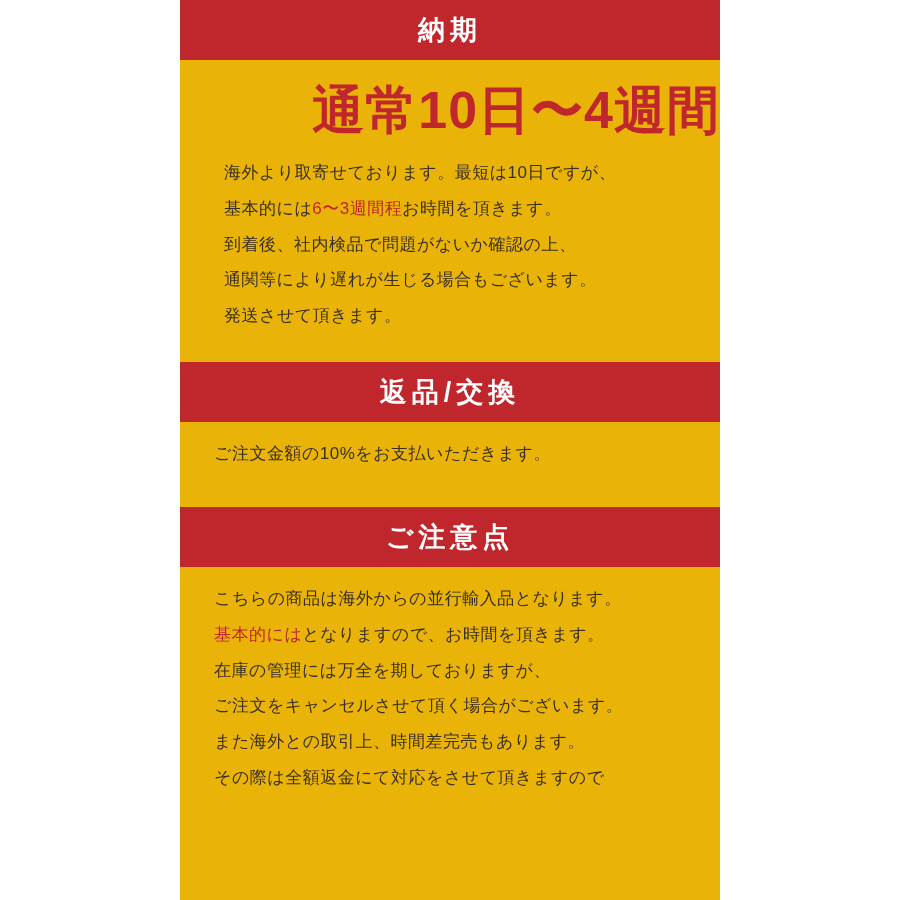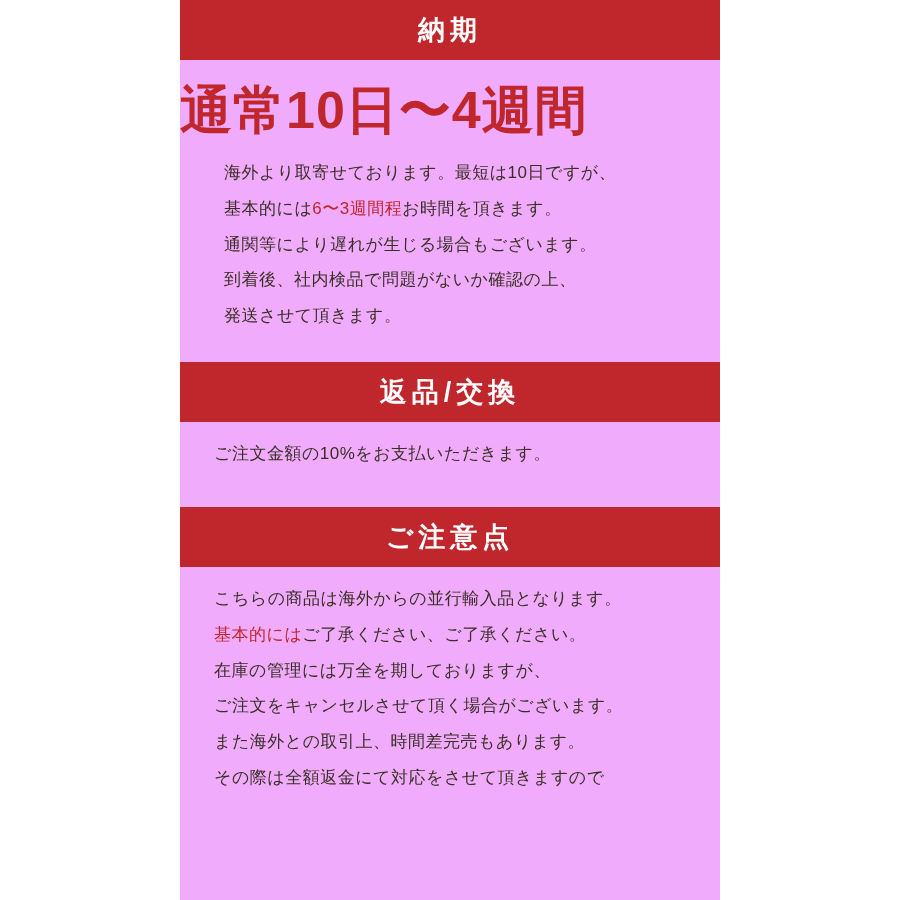--- a/index.html
+++ b/index.html
@@ -18,35 +18,35 @@
     width: 900px;
     height: 900px;
     background: #ffffff;
   }
   .content {
     position: absolute;
     left: 180px;
     top: 0;
     width: 540px;
     height: 900px;
-    background: #f0abfc;
+    background: #eab308;
     box-sizing: border-box;
   }
   .band {
     background: #c0272d;
     color: #ffffff;
     text-align: center;
     font-size: 27px;
     letter-spacing: 5px;
     font-weight: 700;
     line-height: 60px;
     height: 60px;
   }
   .headline {
-    text-align: left;
+    text-align: right;
     color: #c0272d;
     font-size: 52px;
     font-weight: 700;
     letter-spacing: 1px;
     padding: 22px 0 14px 0;
     line-height: 1.1;
   }
   .body-block {
     padding: 6px 34px 10px 34px;
   }
@@ -70,40 +70,40 @@
 <body>
 
 <div class="page">
   <div class="content">
 
     <div class="band">納期</div>
     <div class="headline">通常10日〜4週間</div>
     <div class="body-block section-body-1">
       <p><span>海外より取寄せております。最短は10日ですが、</span></p>
       <p><span>基本的には</span><span class="accent">6〜3週間程</span><span>お時間を頂きます。</span></p>
+      <p><span>到着後、社内検品で問題がないか確認の上、</span></p>
       <p><span>通関等により遅れが生じる場合もございます。</span></p>
-      <p><span>到着後、社内検品で問題がないか確認の上、</span></p>
       <p><span>発送させて頂きます。</span></p>
     </div>
 
     <div class="gap-md"></div>
 
     <div class="band">返品/交換</div>
     <div class="body-block">
       <div class="gap-sm"></div>
       <p><span>ご注文金額の10%をお支払いただきます。</span></p>
     </div>
 
     <div class="gap-lg"></div>
 
     <div class="band">ご注意点</div>
     <div class="body-block">
       <div class="gap-sm"></div>
       <p><span>こちらの商品は海外からの並行輸入品となります。</span></p>
-      <p><span class="accent">基本的には</span><span>ご了承ください、ご了承ください。</span></p>
+      <p><span class="accent">基本的には</span><span>となりますので、お時間を頂きます。</span></p>
       <p><span>在庫の管理には万全を期しておりますが、</span></p>
       <p><span>ご注文をキャンセルさせて頂く場合がございます。</span></p>
       <p><span>また海外との取引上、時間差完売もあります。</span></p>
       <p><span>その際は全額返金にて対応をさせて頂きますので</span></p>
 
     </div>
 
   </div>
 </div>
 

